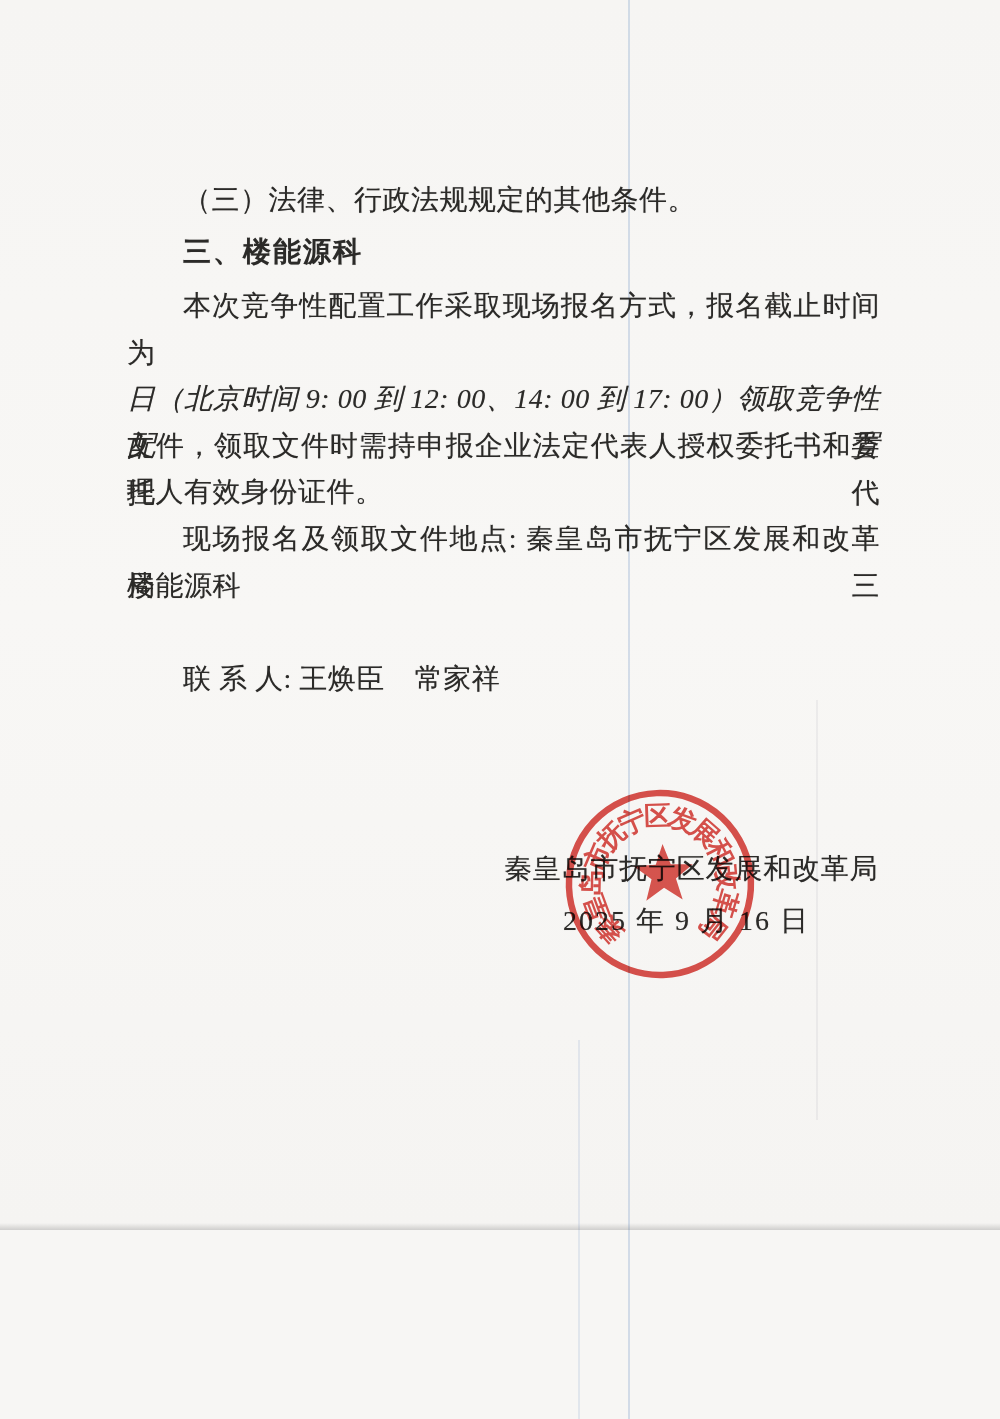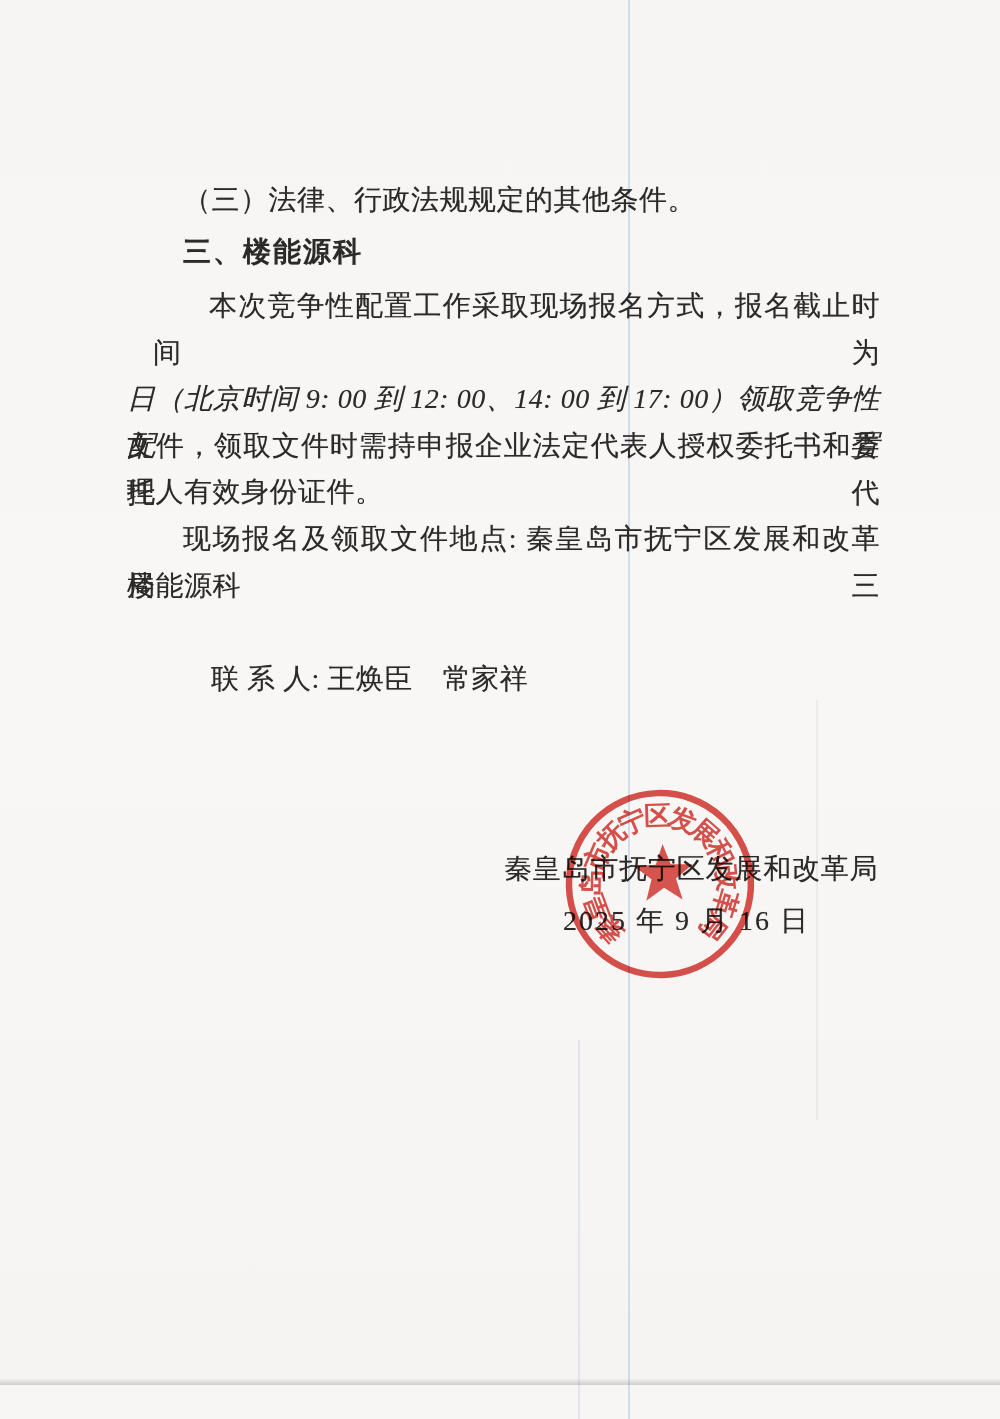--- a/index.html
+++ b/index.html
@@ -4,36 +4,36 @@
 <style>
   html, body { margin: 0; padding: 0; }
   body {
     width: 1000px; height: 1419px;
     background: #f7f6f4;
     font-family: "Liberation Serif", "DejaVu Serif", serif;
     overflow: hidden;
   }
   .page {
     position: relative;
-    width: 1000px; height: 1385px;
+    width: 1000px; height: 1230px;
     background: linear-gradient(180deg, #f6f5f3 0%, #f8f7f5 50%, #f5f4f2 100%);
   }
   .doc-line {
     position: absolute;
     left: 127px; right: 120px;
     height: 47px; line-height: 47px;
     font-size: 28px;
     color: #2b2a28;
     text-shadow: 0 0 0.7px rgba(43,42,40,0.45);
     letter-spacing: 0.5px;
   }
   .indent { text-indent: 56px; }
   .just { text-align: justify; text-align-last: justify; text-justify: inter-ideograph; }
   .heading { left: 183px; font-weight: 700; letter-spacing: 2px; }
-  .keep-spaces { white-space: pre; margin-left: 28px; }
+  .keep-spaces { white-space: pre; }
   .issuer-line { left: 504px; right: auto; letter-spacing: 0.8px; }
   .date-line { left: 563px; right: auto; letter-spacing: 2px; }
   .scan-line {
     position: absolute; top: 0; width: 2px; height: 1419px;
     background: rgba(150,175,210,0.38);
   }
   .scan-line.secondary {
     top: 1040px; height: 379px; background: rgba(150,175,210,0.22);
   }
   .scan-line.tertiary {
@@ -69,21 +69,21 @@
   <div class="scan-line" style="left:628px;"></div>
   <div class="scan-line secondary" style="left:578px;"></div>
   <div class="scan-line tertiary" style="left:816px;"></div>
 
   <div class="doc-line" style="top:176px;">
     <span style="padding-left:56px;">（三）法律、行政法规规定的其他条件。</span>
   </div>
 
   <div class="doc-line heading" style="top:228px;">三、楼能源科</div>
 
-  <div class="doc-line indent just" style="top:282px;margin-left:26px;">本次竞争性配置工作采取现场报名方式，报名截止时间为</div>
+  <div class="doc-line indent just" style="top:282px;">本次竞争性配置工作采取现场报名方式，报名截止时间为</div>
   <div class="doc-line just" style="top:375px;font-style:italic;">日（北京时间 9: 00 到 12: 00、14: 00 到 17: 00）领取竞争性配置</div>
   <div class="doc-line just" style="top:422px;">文件，领取文件时需持申报企业法定代表人授权委托书和委托代</div>
   <div class="doc-line" style="top:468px;">理人有效身份证件。</div>
 
   <div class="doc-line" style="top:562px;">楼能源科</div>
   <div class="doc-line indent just" style="top:515px;">现场报名及领取文件地点: 秦皇岛市抚宁区发展和改革局三</div>
 
   <div class="doc-line keep-spaces" style="top:655px; left:183px;">联 系 人: 王焕臣    常家祥</div>
 
   <div class="doc-line issuer-line" style="top:845px;">秦皇岛市抚宁区发展和改革局</div>

